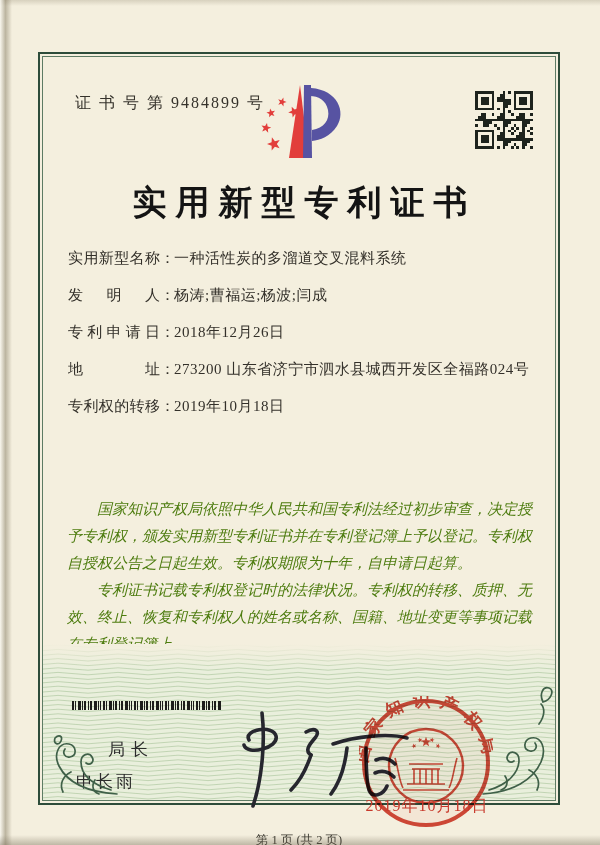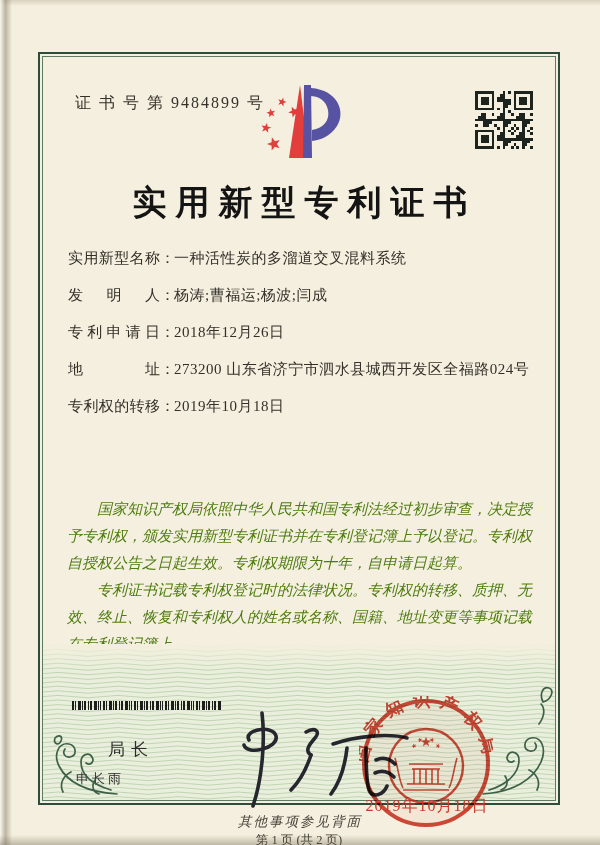--- a/index.html
+++ b/index.html
@@ -39,21 +39,21 @@
     font-size:15px; line-height:27px; color:#4d7c0f; font-style:italic; }
   .paras p { margin:0; text-indent:2em; }
 
   .green-panel { position:absolute; left:3px; right:3px; bottom:3px; top:590px; background:#e9efdc; }
   .green-fade { position:absolute; left:0; right:0; top:0; height:26px;
     background:linear-gradient(to bottom, #f4efde, rgba(244,239,222,0)); }
   .waves { position:absolute; inset:0; width:100%; height:100%; }
 
   .barcode { position:absolute; left:29px; top:57px; width:150px; height:9px; }
   .signer-title { position:absolute; left:33px; top:94px; font-size:17px; color:#2c2c2c; letter-spacing:6px;margin-left:32px; }
-  .signer-name { position:absolute; left:33px; top:126px; font-size:13px; color:#2c2c2c; letter-spacing:3px; }
+  .signer-name { position:absolute; left:33px; top:126px; font-size:17px; color:#2c2c2c; letter-spacing:3px; }
   .signature { position:absolute; left:168px; top:62px; width:210px; height:110px; }
 
   .seal { position:absolute; left:316px; top:52px; width:134px; height:134px; opacity:.92; mix-blend-mode:multiply; }
   .seal-date { position:absolute; left:314px; top:152px; width:140px; text-align:center;
     font-size:16px; color:#c8392b; letter-spacing:1px; }
 
   .page-no { position:absolute; left:0; right:0; top:188px; text-align:center; font-size:12.5px; color:#3a382f; }
 
   .flourish-bl { position:absolute; left:2px; bottom:0; width:74px; height:72px; }
   .flourish-br { position:absolute; right:2px; bottom:0; width:72px; height:122px; }
@@ -411,18 +411,17 @@
         <path d="M2,116 C32,114 52,102 60,84 C66,70 60,58 50,60 C42,62 42,72 49,73 C54,74 57,69 54,65"></path>
         <path d="M8,112 C28,106 38,94 38,82 C38,74 30,72 27,77 C24,82 29,86 33,83"></path>
         <path d="M48,92 C56,96 60,104 56,112"></path>
         <path d="M62,24 C58,16 62,8 68,10 C74,12 70,22 62,24"></path>
         <path d="M58,46 C64,38 64,30 60,26"></path>
         <path d="M24,98 C28,104 26,110 20,112"></path>
       </svg>
     </div>
   </div>
 
-  <div class="back-note">其他事项参见背面</div>
 
   <div class="edge-top"></div>
   <div class="edge-left"></div>
   <div class="edge-bottom"></div>
 </div>
 
 </body></html>

